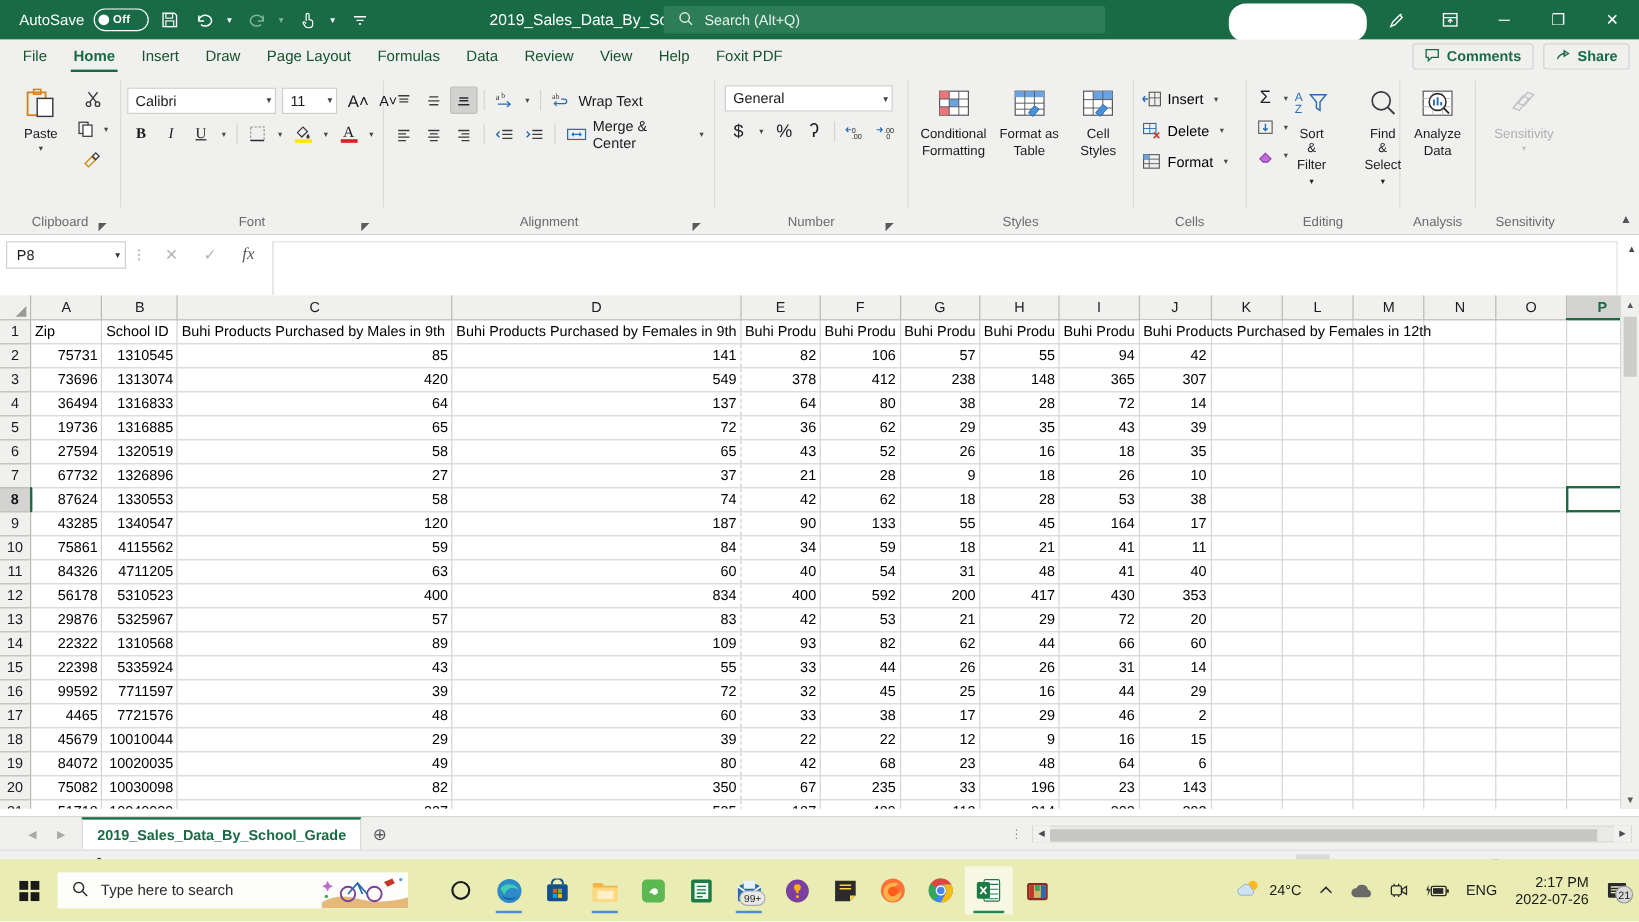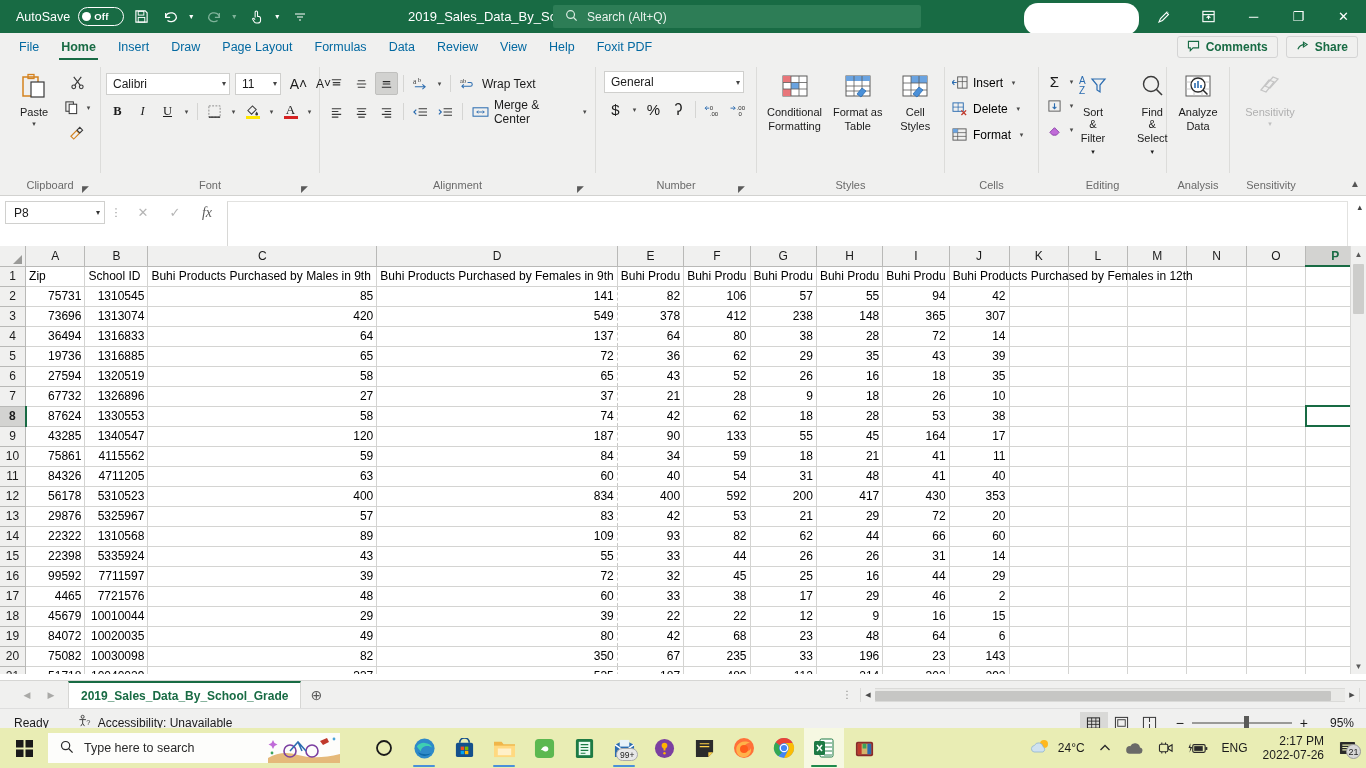--- a/index.html
+++ b/index.html
@@ -56,21 +56,21 @@
     color:#fff; font-size: 13px;
   }
 
   
   .menubar {
     height: 28px; background:#f0f0ef; display:flex; align-items:center;
     padding-left: 8px; position:relative; border-bottom:0;
   }
   .mtab {
     padding: 0 11px; height: 28px; line-height: 28px;
-    font-size: 12.5px; color:#0369a1; position:relative; white-space:nowrap;
+    font-size: 12.5px; color:#14532d; position:relative; white-space:nowrap;
   }
   .mtab.active { color:#186b44; font-weight:700; }
   .mtab.active::after {
     content:''; position:absolute; left:9px; right:9px; bottom:1px;
     height:2.5px; background:#186b44;
   }
   .menu-right { position:absolute; right: 8px; display:flex; gap:8px; align-items:center; }
   .pillbtn {
     display:flex; align-items:center; gap:6px;
     border:1px solid #d4d4d4; border-radius:3px; background:#f0f0ef;
@@ -211,21 +211,21 @@
   .sb-right { margin-left:auto; display:flex; align-items:center; gap:0; padding-right:12px;}
   .view-btn { width:28px; height:22px; display:flex; align-items:center; justify-content:center; color:#3a3a3a;}
   .view-btn.active { background:#d9d9d7; }
   .zoom-wrap { display:flex; align-items:center; gap:8px; padding-left:12px;}
   .zoom-track { width:100px; height:2px; background:#9a9a98; position:relative;}
   .zoom-knob { position:absolute; left:52px; top:-6px; width:5px; height:14px; background:#5a5a58;}
   .zoom-pct { width:38px; text-align:right; }
 
   
   .taskbar {
-    position:absolute; left:0; bottom:0; right:0; height:40px;
+    position:absolute; left:0; bottom:0; right:0; height:52px;
     background:#e9edb4; display:flex; align-items:center;
   }
   .start-btn { width:48px; height:40px; display:flex; align-items:center; justify-content:center;}
   .tb-search {
     width:292px; height:30px; background:#fdfdfb; display:flex; align-items:center;
     gap:10px; padding-left:12px; font-size:12.5px; color:#2a2a2a; position:relative; overflow:hidden;
   }
   .tb-search .bikeart { position:absolute; right:0; top:0; width:72px; height:30px;}
   .tb-apps { display:flex; align-items:center; gap:0; padding-left:24px;}
   .tb-app { width:40px; height:40px; display:flex; align-items:center; justify-content:center; position:relative;}

